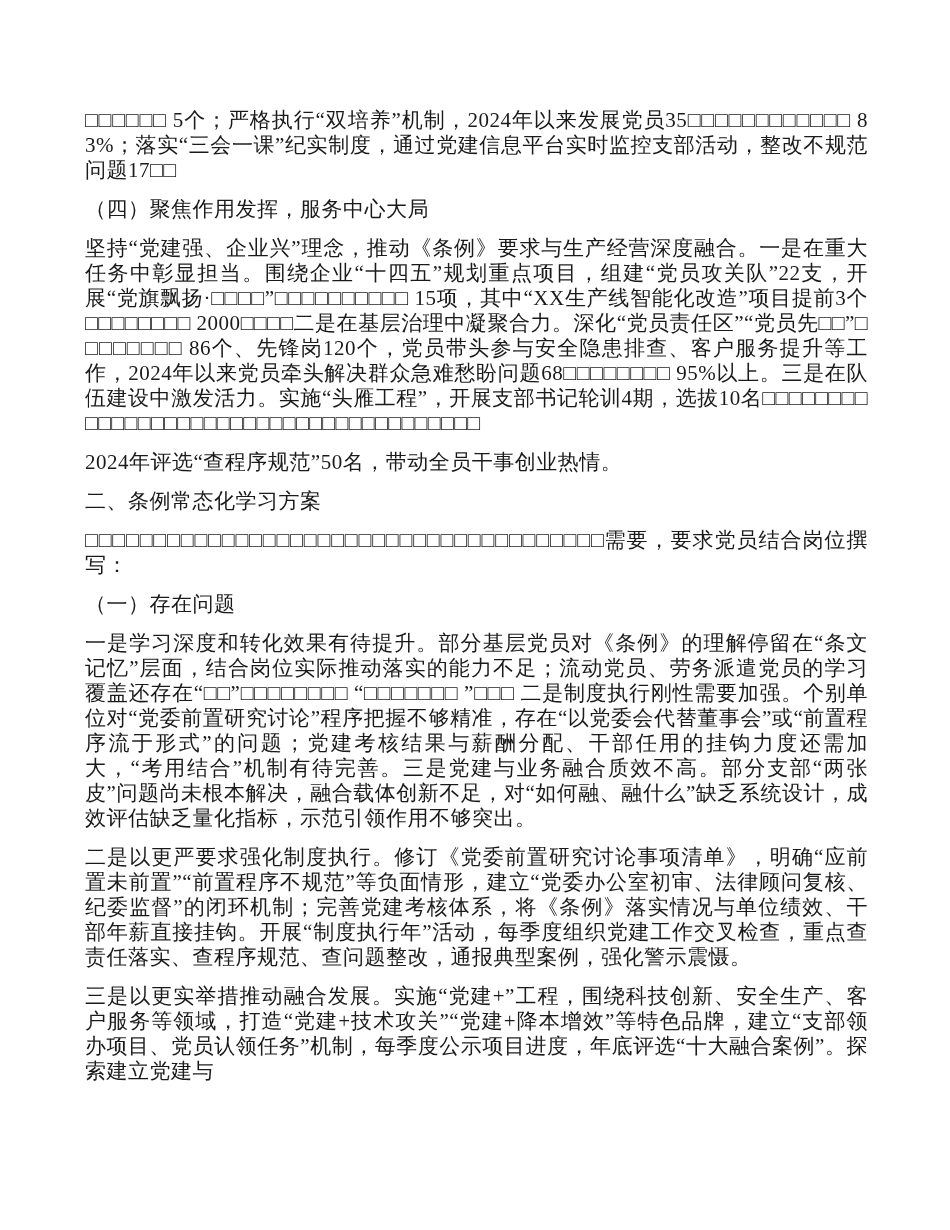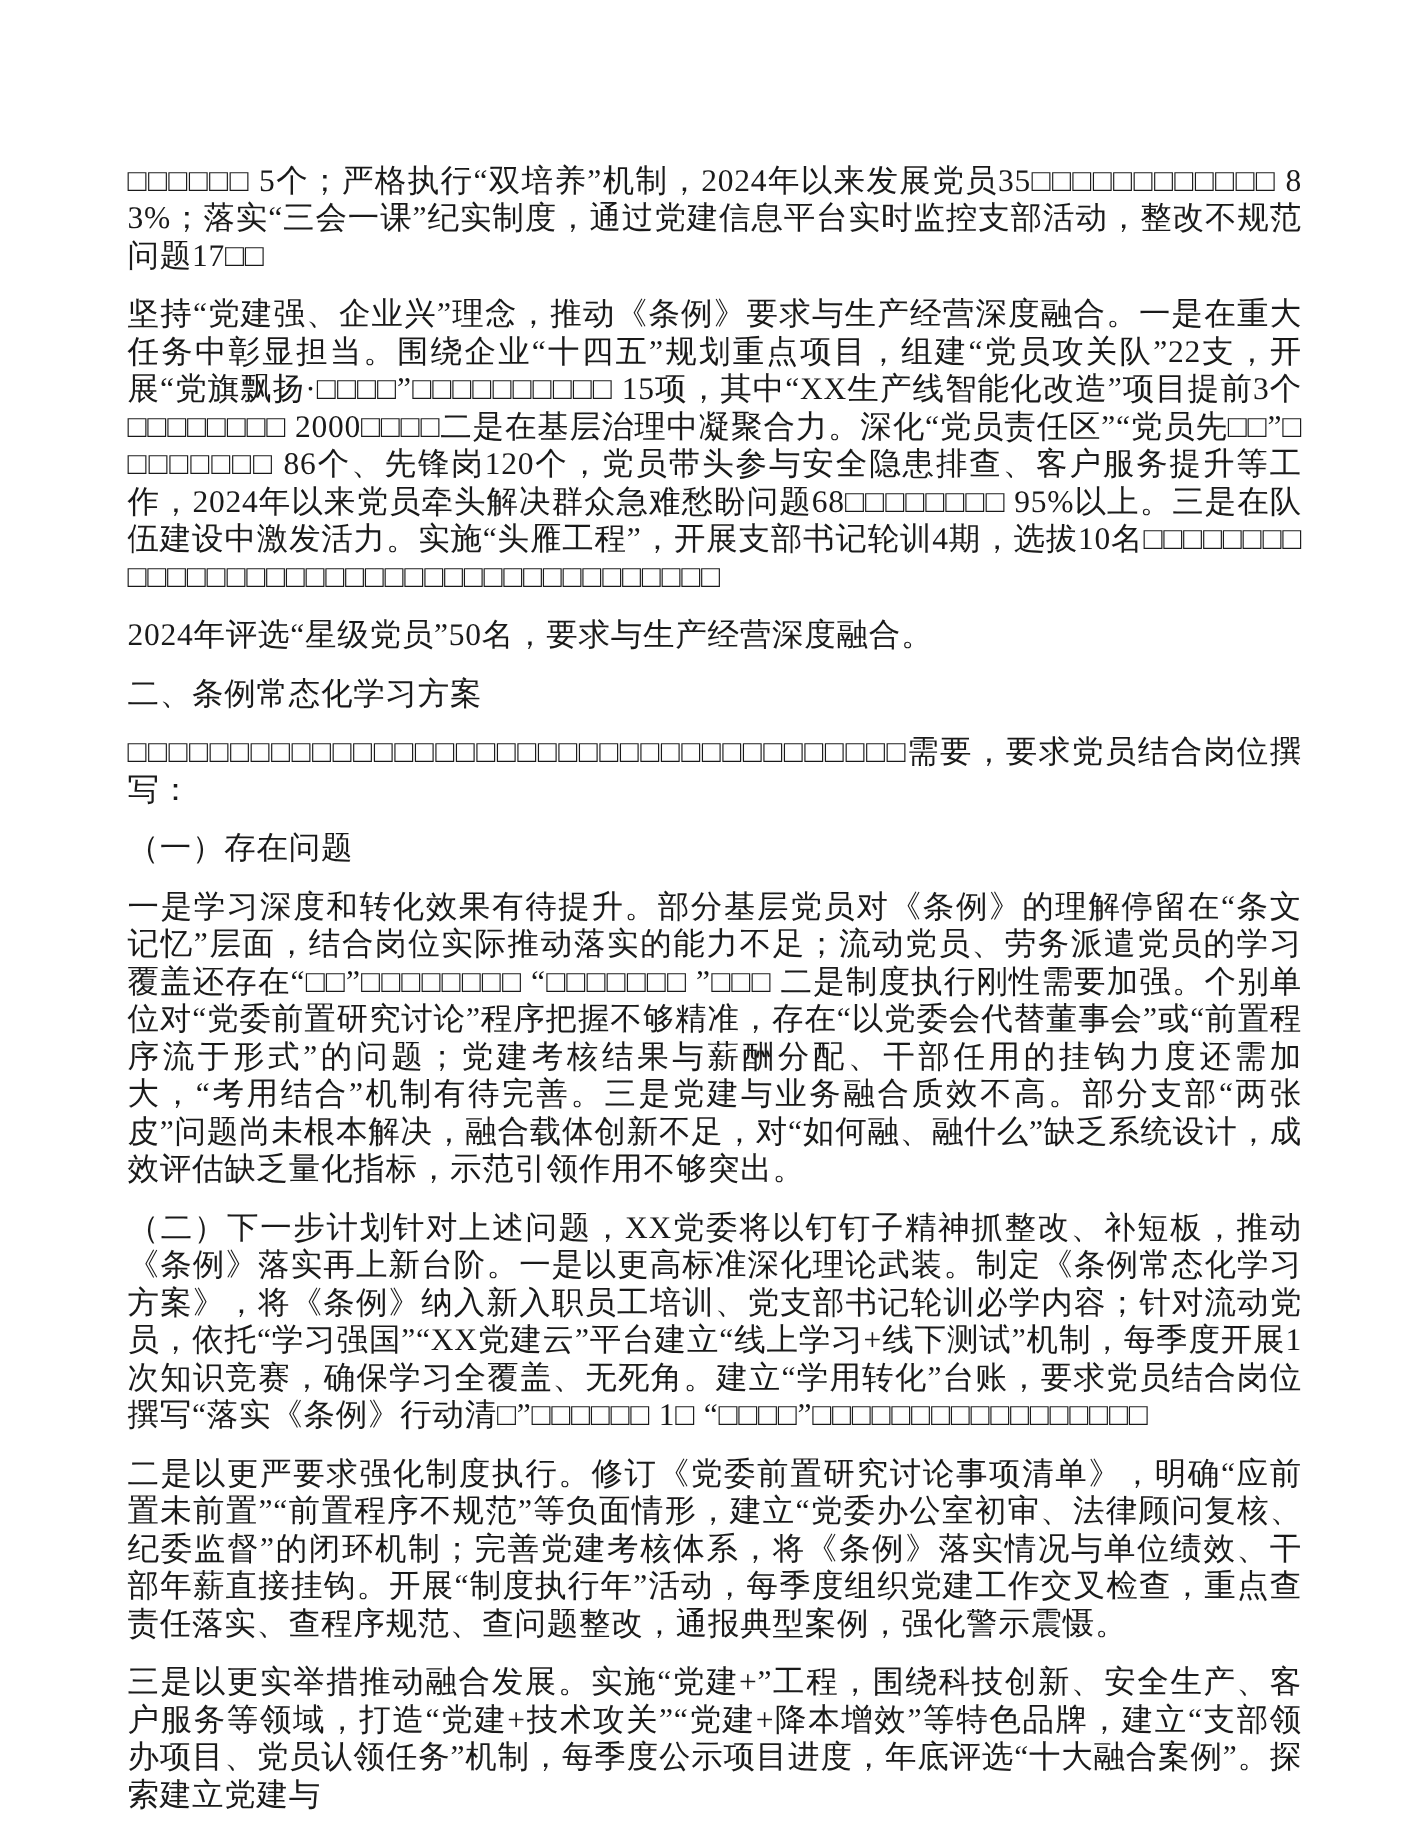--- a/index.html
+++ b/index.html
@@ -34,32 +34,32 @@
     margin-top: 2px;
   }
 </style>
 </head>
 <body>
 
 <div class="page">
   <div class="doc">
     <p>□□□□□□ 5个；严格执行“双培养”机制，2024年以来发展党员35□□□□□□□□□□□□ 83%；落实“三会一课”纪实制度，通过党建信息平台实时监控支部活动，整改不规范问题17□□</p>
 
+    <p class="heading">（四）聚焦作用发挥，服务中心大局</p>
 
     <p>坚持“党建强、企业兴”理念，推动《条例》要求与生产经营深度融合。一是在重大任务中彰显担当。围绕企业“十四五”规划重点项目，组建“党员攻关队”22支，开展“党旗飘扬·□□□□”□□□□□□□□□□ 15项，其中“XX生产线智能化改造”项目提前3个□□□□□□□□ 2000□□□□二是在基层治理中凝聚合力。深化“党员责任区”“党员先□□”□□□□□□□□ 86个、先锋岗120个，党员带头参与安全隐患排查、客户服务提升等工作，2024年以来党员牵头解决群众急难愁盼问题68□□□□□□□□ 95%以上。三是在队伍建设中激发活力。实施“头雁工程”，开展支部书记轮训4期，选拔10名□□□□□□□□□□□□□□□□□□□□□□□□□□□□□□□□□□□□□□</p>
 
-    <p>2024年评选“星级党员”50名，要求与生产经营深度融合。</p>
+    <p>2024年评选“查程序规范”50名，带动全员干事创业热情。</p>
 
     <p class="heading">二、条例常态化学习方案</p>
 
     <p>□□□□□□□□□□□□□□□□□□□□□□□□□□□□□□□□□□□□□□需要，要求党员结合岗位撰写：</p>
 
     <p class="heading">（一）存在问题</p>
 
     <p>一是学习深度和转化效果有待提升。部分基层党员对《条例》的理解停留在“条文记忆”层面，结合岗位实际推动落实的能力不足；流动党员、劳务派遣党员的学习覆盖还存在“□□”□□□□□□□□ “□□□□□□□ ”□□□ 二是制度执行刚性需要加强。个别单位对“党委前置研究讨论”程序把握不够精准，存在“以党委会代替董事会”或“前置程序流于形式”的问题；党建考核结果与薪酬分配、干部任用的挂钩力度还需加大，“考用结合”机制有待完善。三是党建与业务融合质效不高。部分支部“两张皮”问题尚未根本解决，融合载体创新不足，对“如何融、融什么”缺乏系统设计，成效评估缺乏量化指标，示范引领作用不够突出。</p>
 
-    <p>（二）下一步计划针对上述问题，XX党委将以钉钉子精神抓整改、补短板，推动《条例》落实再上新台阶。一是以更高标准深化理论武装。制定《条例常态化学习方案》，将《条例》纳入新入职员工培训、党支部书记轮训必学内容；针对流动党员，依托“学习强国”“XX党建云”平台建立“线上学习+线下测试”机制，每季度开展1次知识竞赛，确保学习全覆盖、无死角。建立“学用转化”台账，要求党员结合岗位撰写“落实《条例》行动清□”□□□□□□ 1□ “□□□□”□□□□□□□□□□□□□□□□□</p>
 
     <p>二是以更严要求强化制度执行。修订《党委前置研究讨论事项清单》，明确“应前置未前置”“前置程序不规范”等负面情形，建立“党委办公室初审、法律顾问复核、纪委监督”的闭环机制；完善党建考核体系，将《条例》落实情况与单位绩效、干部年薪直接挂钩。开展“制度执行年”活动，每季度组织党建工作交叉检查，重点查责任落实、查程序规范、查问题整改，通报典型案例，强化警示震慑。</p>
 
     <p>三是以更实举措推动融合发展。实施“党建+”工程，围绕科技创新、安全生产、客户服务等领域，打造“党建+技术攻关”“党建+降本增效”等特色品牌，建立“支部领办项目、党员认领任务”机制，每季度公示项目进度，年底评选“十大融合案例”。探索建立党建与</p>
   </div>
 </div>
 
 </body></html>

